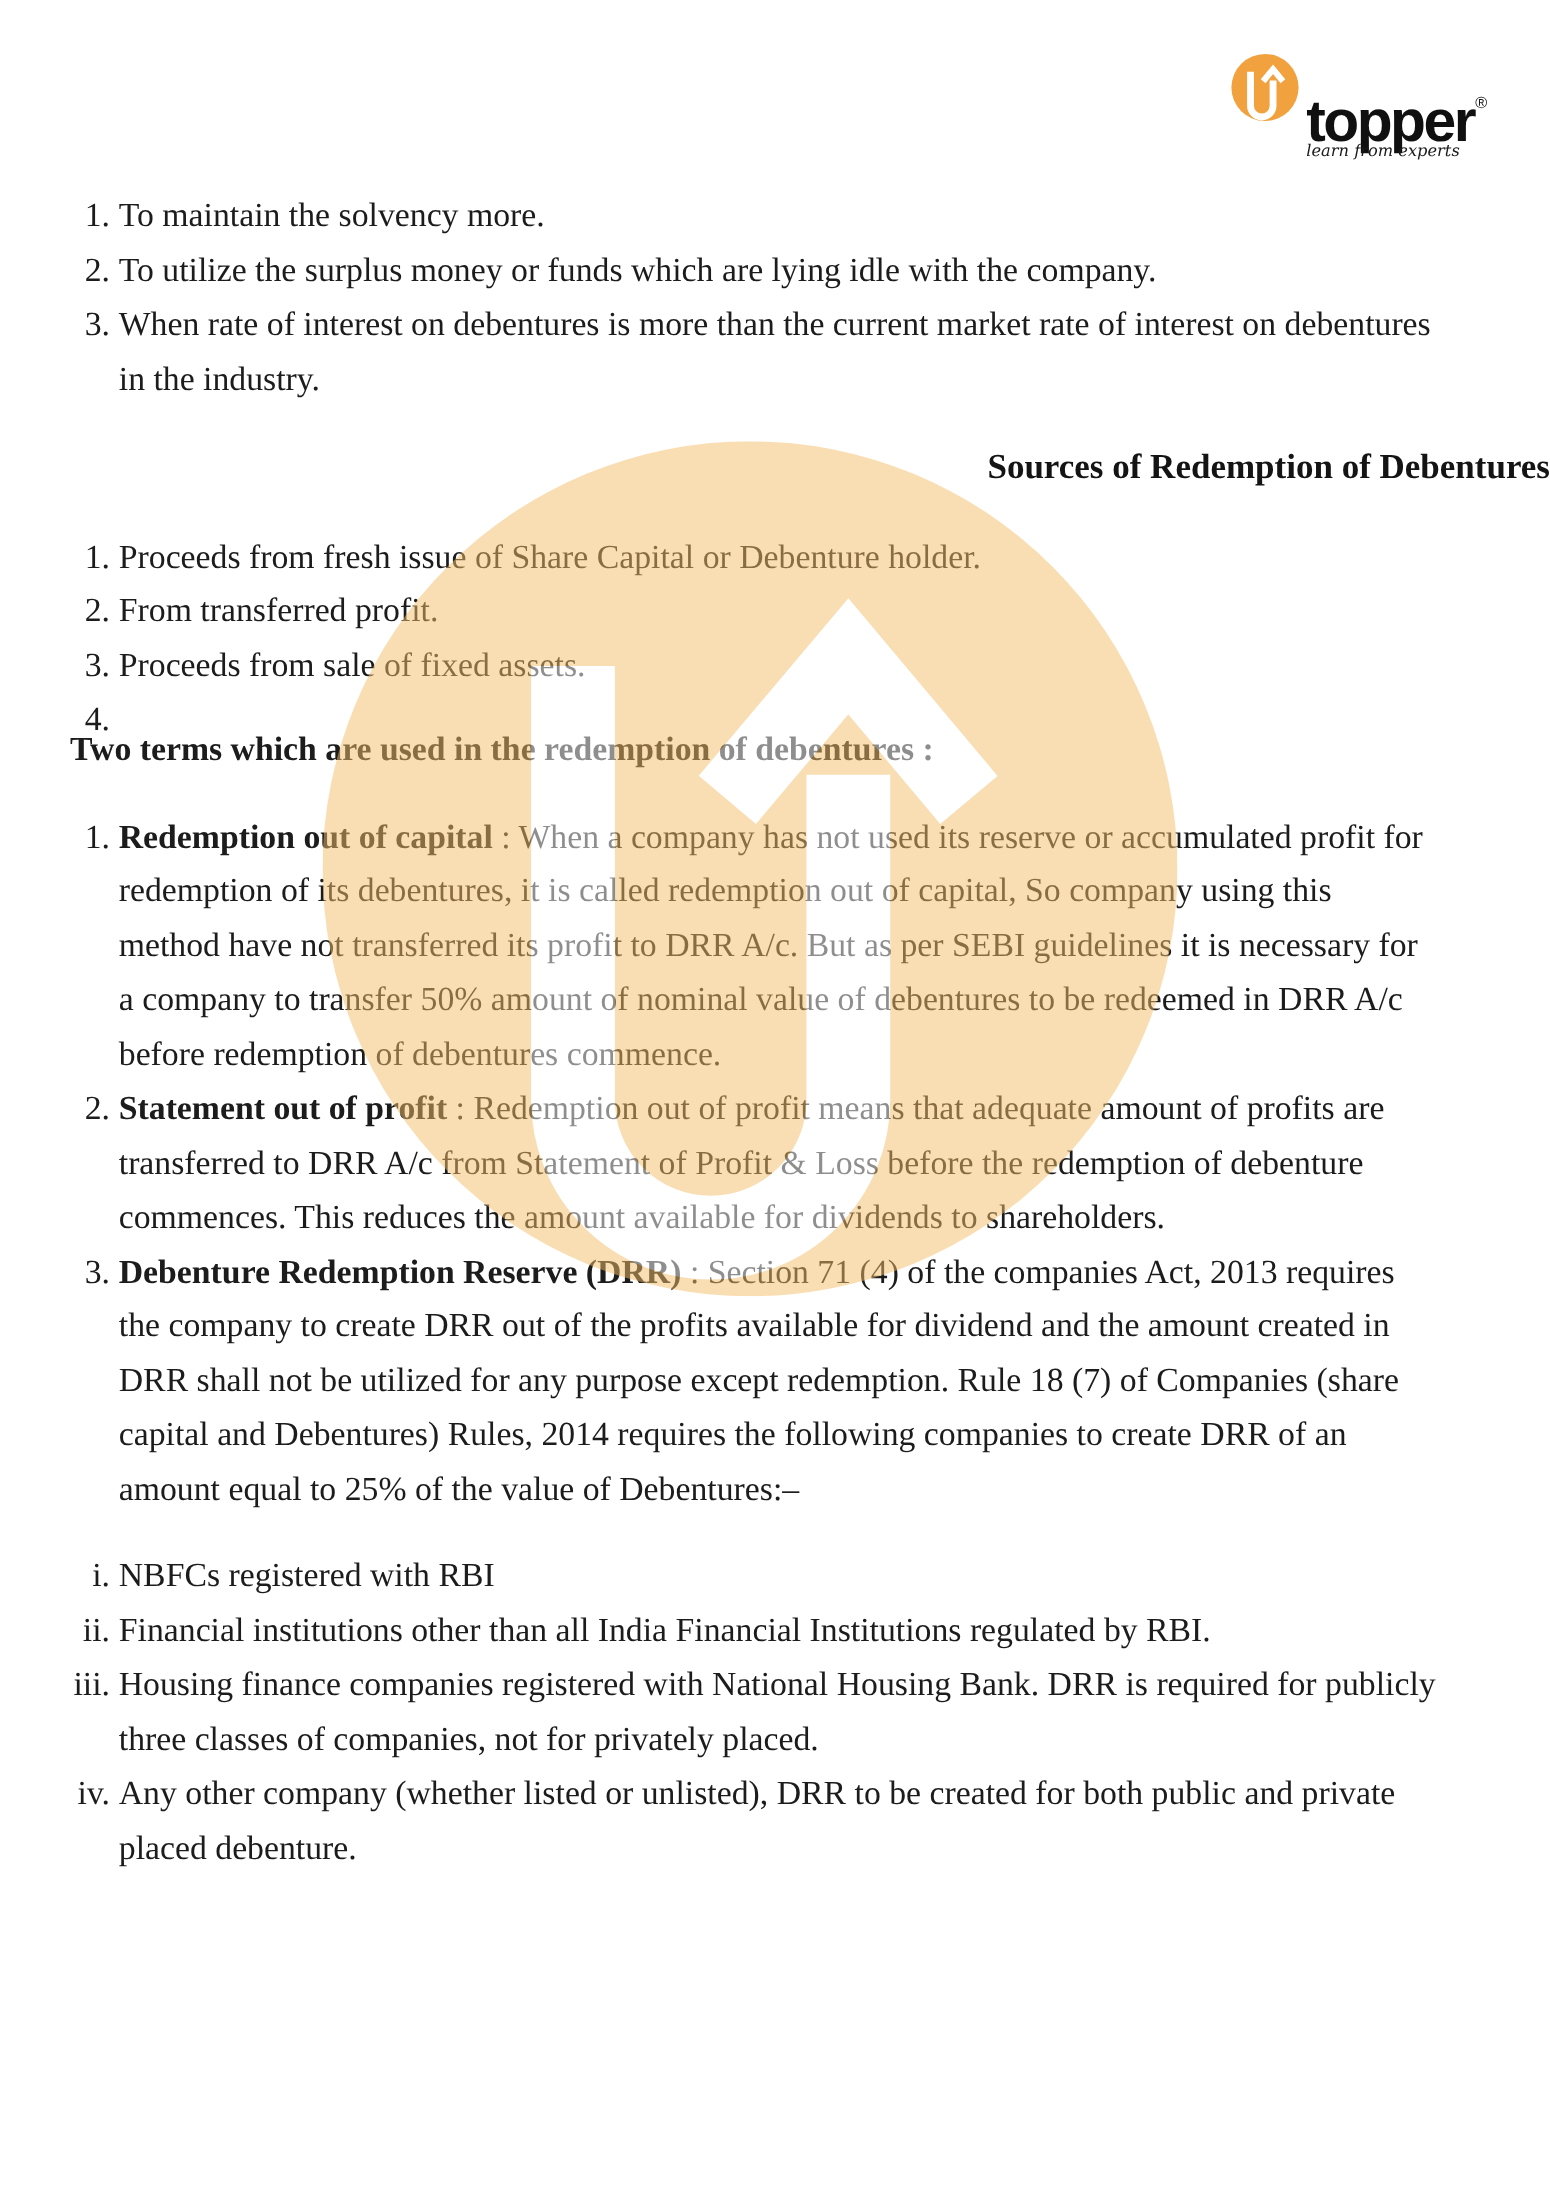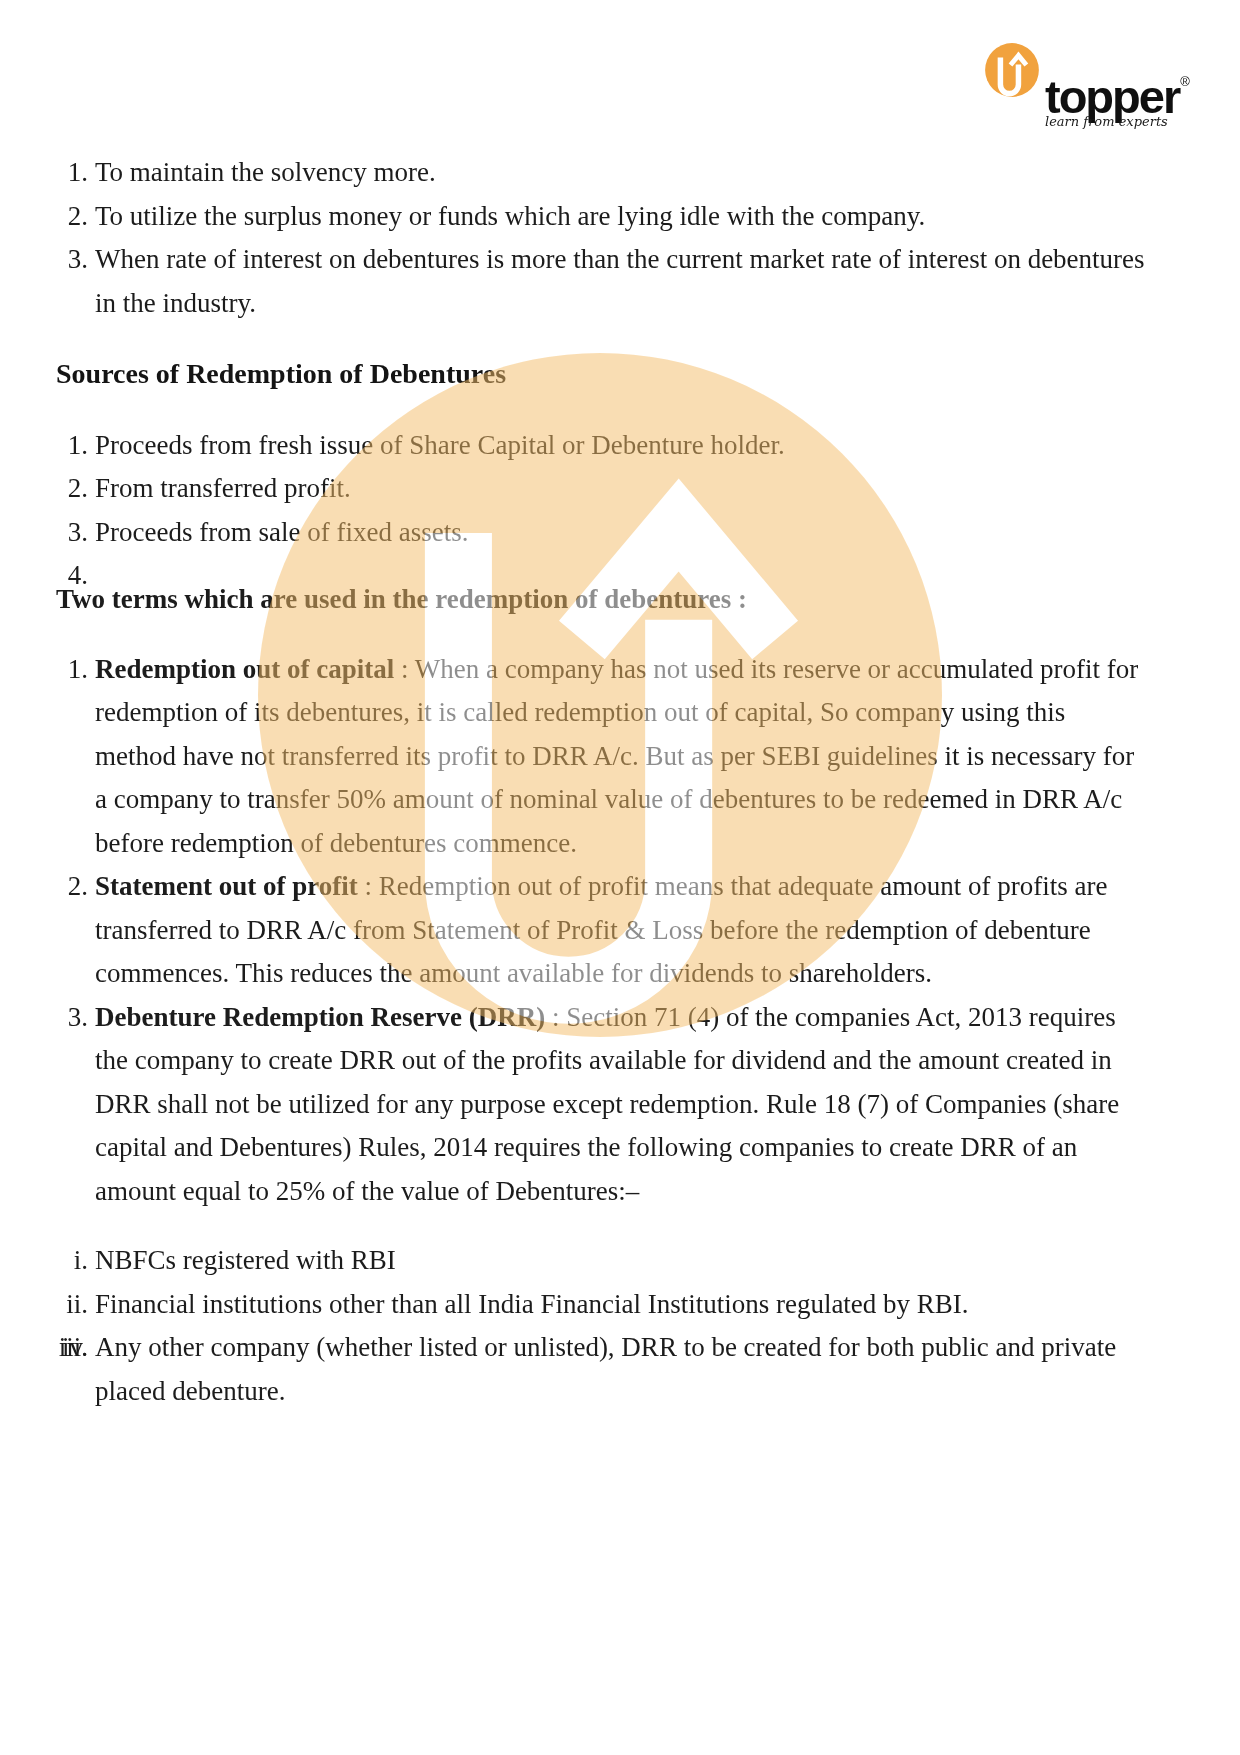--- a/index.html
+++ b/index.html
@@ -17,21 +17,21 @@
   }
   .content { padding-top:151px; box-sizing:border-box; }
   ol.num-list { list-style:none; margin:0; padding:0 0 0 95px; width:1058px; }
   ol.num-list li { position:relative; }
   ol.num-list .marker {
     position:absolute; right:calc(100% + 7px); top:0;
     width:70px; text-align:right; white-space:nowrap;
   }
   h2.section-heading {
     font-size:28px; font-weight:bold; line-height:43.5px;
-    margin:27px 0 0 56px; color:#141414;
+    margin:27px 0 0 56px; color:#141414;text-align:right;
   }
   ol.num-list.sources { margin-top:28px; }
   p.two-terms { margin:24px 0 0 56px; width:1060px;font-weight:bold; }
   ol.num-list.terms { margin-top:26px; }
   ol.num-list.drr  { margin-top:26px; }
   b.term-name { font-weight:bold; }
 
   
   .logo {
     position:absolute; left:984px; top:42px; z-index:2;
@@ -101,21 +101,21 @@
 
   <ol class="num-list terms">
       <li><span class="marker">1.</span><span><b class="term-name">Redemption out of capital</b> : When a company has not used its reserve or accumulated profit for redemption of its debentures, it is called redemption out of capital, So company using this method have not transferred its profit to DRR A/c. But as per SEBI guidelines it is necessary for a company to transfer 50% amount of nominal value of debentures to be redeemed in DRR A/c before redemption of debentures commence.</span></li>
       <li><span class="marker">2.</span><span><b class="term-name">Statement out of profit</b> : Redemption out of profit means that adequate amount of profits are transferred to DRR A/c from Statement of Profit &amp; Loss before the redemption of debenture commences. This reduces the amount available for dividends to shareholders.</span></li>
       <li><span class="marker">3.</span><span><b class="term-name">Debenture Redemption Reserve (DRR)</b> : Section 71 (4) of the companies Act, 2013 requires the company to create DRR out of the profits available for dividend and the amount created in DRR shall not be utilized for any purpose except redemption. Rule 18 (7) of Companies (share capital and Debentures) Rules, 2014 requires the following companies to create DRR of an amount equal to 25% of the value of Debentures:–</span></li>
     </ol>
 
   <ol class="num-list drr">
       <li><span class="marker">i.</span><span>NBFCs registered with RBI</span></li>
       <li><span class="marker">ii.</span><span>Financial institutions other than all India Financial Institutions regulated by RBI.</span></li>
-      <li><span class="marker">iii.</span></li>
+      <li><span class="marker">iii.</span><span>Housing finance companies registered with National Housing Bank. DRR is required for publicly three classes of companies, not for privately placed.</span></li>
       <li><span class="marker">iv.</span><span>Any other company (whether listed or unlisted), DRR to be created for both public and private placed debenture.</span></li>
     </ol>
 
 </main>
 
 <svg class="watermark" viewBox="0 0 200 200" aria-hidden="true" opacity="0.5">
   <circle cx="100" cy="100" r="100" fill="#F5BD69"></circle>
   <path d="M 58.6 52.6 V 154.1 A 32.2 32.2 0 0 0 123 154.1 V 78" fill="none" stroke="#FFFFFF" stroke-width="19.6"></path>
   <path d="M 94.7 83.9 L 123 50.3 L 151.2 83.9" fill="none" stroke="#FFFFFF" stroke-width="17.5" stroke-miterlimit="6"></path>
 </svg>

